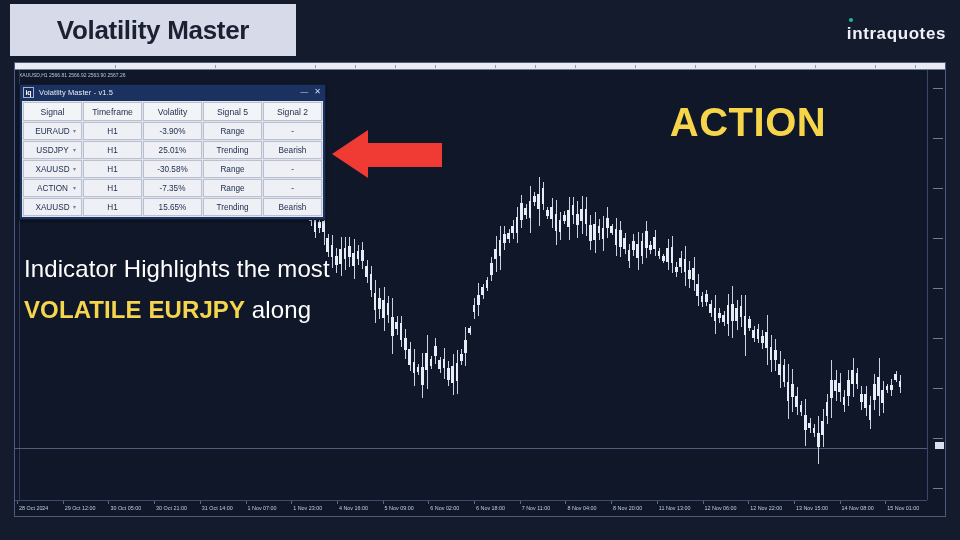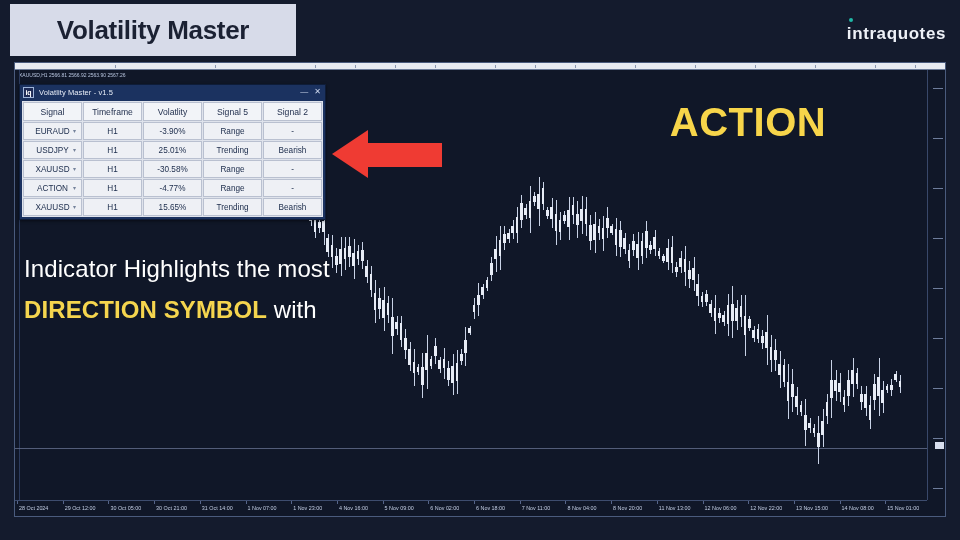--- a/index.html
+++ b/index.html
@@ -706,21 +706,21 @@
             <tr>
               <td class="sym"><span>XAUUSD</span><span class="chev">▾</span></td>
               <td>H1</td>
               <td class="v-dim">-30.58%</td>
               <td class="s-dim">Range</td>
               <td class="dash">-</td>
             </tr>
             <tr>
               <td class="sym"><span>ACTION</span><span class="chev">▾</span></td>
               <td>H1</td>
-              <td class="v-dim">-4.77%</td>
+              <td class="v-dim">-7.35%</td>
               <td class="s-dim">Range</td>
               <td class="dash">-</td>
             </tr>
             <tr>
               <td class="sym"><span>XAUUSD</span><span class="chev">▾</span></td>
               <td>H1</td>
               <td class="v-norm">15.65%</td>
               <td class="s-norm">Trending</td>
               <td class="b-norm">Bearish</td>
             </tr>
@@ -735,17 +735,17 @@
     </svg>
   </div>
 
   <div class="action">
     <div class="a2">ACTION</div>
   </div>
 
   <div class="copy">
     <div class="line l1">Indicator Highlights the most</div>
     <div class="line l2">
-      <span class="hl" style="color: rgb(245, 213, 78);">DIRECTION SYMBOL</span><span> with</span>
+      <span class="hl" style="color: rgb(245, 213, 78);">VOLATILE EURJPY</span><span> along</span>
     </div>
   </div>
 
 </div>
 
 </body></html>

